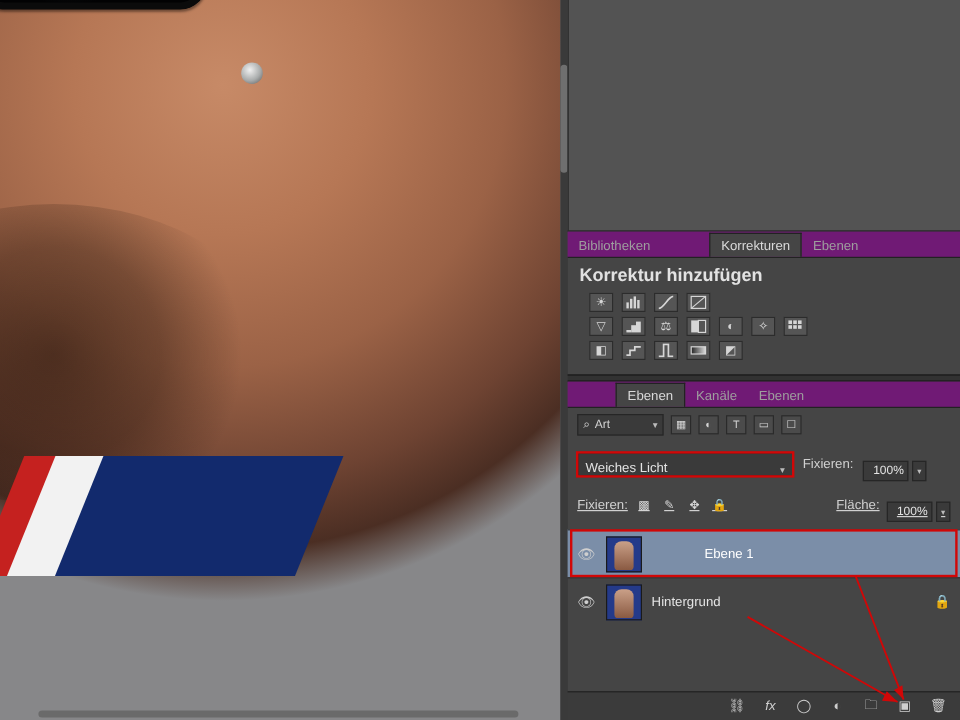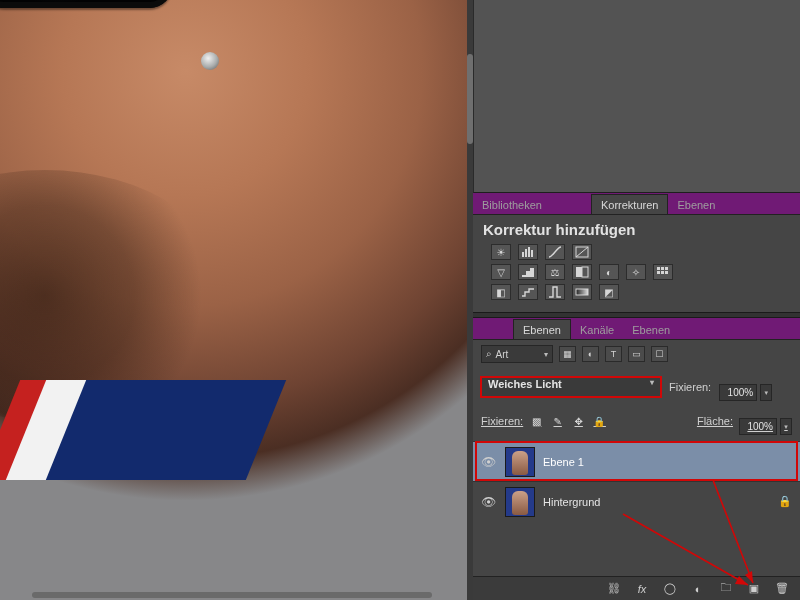--- a/index.html
+++ b/index.html
@@ -51,37 +51,37 @@
   .divider { height:6px; background:#323232; border-top:1px solid #1a1a1a; border-bottom:1px solid #1a1a1a; }
 
   .layers-head { padding:5px 8px 4px; }
   .filterbar { display:flex; align-items:center; gap:6px; font-size:11px; color:#cfcfcf; }
   .artselect { display:flex; align-items:center; gap:4px; width:72px; height:18px; background:#3a3a3a; border:1px solid #262626; padding:0 4px; font-size:10px; color:#d2d2d2; }
   .artselect .mag { font-size:10px; }
   .artselect .dd { margin-left:auto; font-size:8px; color:#bbb; }
   .filter-ic { width:17px; height:16px; border:1px solid #2a2a2a; background:#4b4b4b; display:flex; align-items:center; justify-content:center; font-size:9px; color:#d3d3d3; }
 
   .blendrow { display:flex; align-items:center; gap:8px; padding:6px 8px; font-size:11px; color:#d0d0d0; }
-  .blend { display:flex; align-items:flex-start; width:180px; height:20px; background:#3a3a3a; border:1px solid #262626; padding:0 6px; font-size:11px; color:#e4e4e4;font-weight:bold; }
+  .blend { display:flex; align-items:flex-end; width:180px; height:20px; background:#3a3a3a; border:1px solid #262626; padding:0 6px; font-size:11px; color:#e4e4e4; }
   .blend .dd { margin-left:auto; font-size:8px; color:#bbb; }
   .hl-red { outline:2px solid #d10707; outline-offset:-1px; }
   .pct { display:flex; align-items:center; gap:3px;margin-top:11px; }
   .pctfield { width:38px; height:17px; background:#3a3a3a; border:1px solid #262626; font-size:10px; color:#e4e4e4; text-align:right; padding-right:3px; line-height:15px; }
   .pctstep { width:12px; height:17px; background:#3a3a3a; border:1px solid #262626; font-size:7px; color:#bbb; display:flex; align-items:center; justify-content:center; }
 
   .lockrow { display:flex; align-items:center; gap:6px; padding:0 8px 6px; font-size:11px; color:#d0d0d0;text-decoration:underline; }
   .lockic { width:15px; height:14px; display:flex; align-items:center; justify-content:center; font-size:10px; color:#d8d8d8; }
 
   .layeritem { display:flex; align-items:center; height:40px; padding:0 8px; gap:8px; border-top:1px solid #333; font-size:11px; }
   .layeritem .eye { width:16px; color:#cfcfcf; font-size:12px; }
   .layeritem .thumb { width:30px; height:30px; background:#243a8a; border:1px solid #1a1a1a; position:relative; overflow:hidden; }
   .layeritem .thumb::after { content:""; position:absolute; left:6px; top:3px; width:16px; height:24px; background:linear-gradient(#caa088,#8a5a42); border-radius:6px 6px 3px 3px; }
   .layeritem .name { color:#e4e4e4; }
   .layeritem.selected { background:#7b8ea8; color:#f6f6f6; }
-  .layeritem.selected .name { color:#fff; }
+  .layeritem.selected .name { color:#fff;margin-left:44px; }
   .layeritem .lock { margin-left:auto; color:#cfcfcf; font-size:11px; }
 
   .hl-red-box { position:absolute; border:2px solid #d10707; pointer-events:none; }
 
   .bottombar { position:absolute; bottom:0; left:0; right:0; height:24px; background:#3b3b3b; border-top:1px solid #222; display:flex; align-items:center; justify-content:flex-end; gap:12px; padding:0 10px; color:#cfcfcf; font-size:11px; }
   .bottombar .bi { width:16px; height:14px; display:flex; align-items:center; justify-content:center; }
 
   
   .arrow { position:absolute; pointer-events:none; }
   .arrow line { stroke:#d10707; stroke-width:1.6; }

